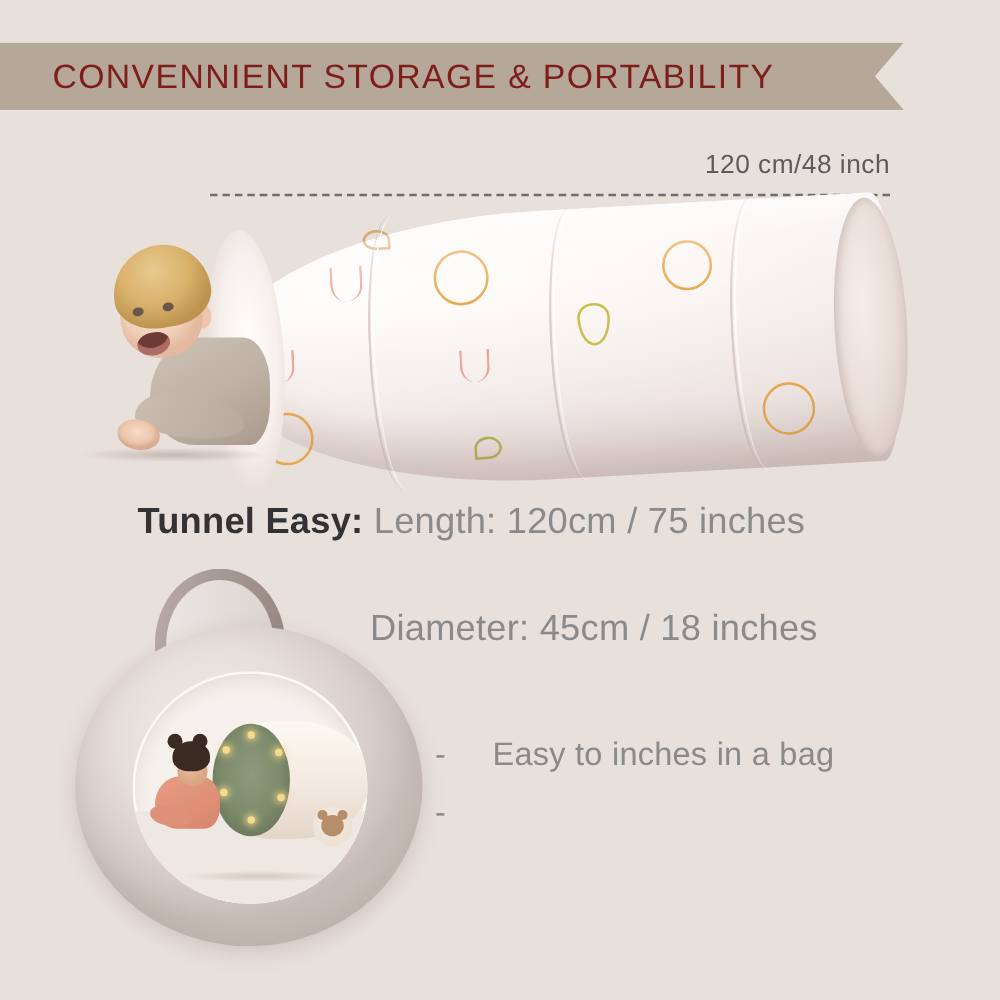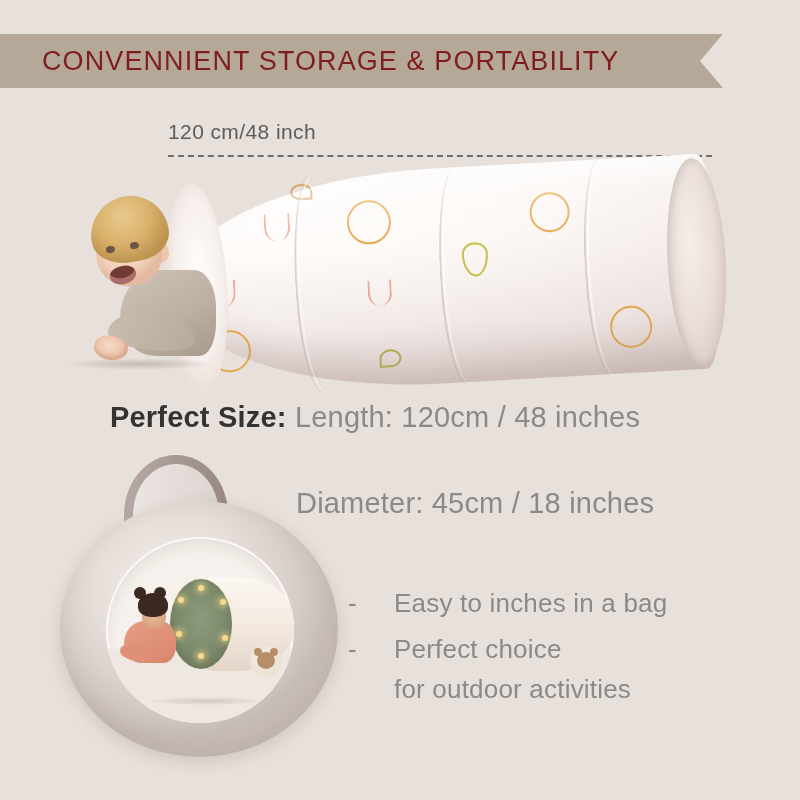--- a/index.html
+++ b/index.html
@@ -25,21 +25,21 @@
     color:#7f1d1d;
     font-size:27px;
     letter-spacing:1.1px;
     font-weight:400;
     white-space:nowrap;
   }
 
   
   .dim-label{
     position:absolute;left:168px;top:120px;width:544px;
-    text-align:left;color:#5c5c5c;font-size:21px;letter-spacing:.4px;
+    text-align:right;color:#5c5c5c;font-size:21px;letter-spacing:.4px;
   }
   .dim-rule{
     position:absolute;left:168px;top:155px;width:544px;height:0;
     border-top:2px dashed #6e6e6e;
   }
 
   
   .hero{position:absolute;left:0;top:160px;width:800px;height:235px;}
 
   
@@ -270,22 +270,22 @@
       <div class="c-hair"></div>
       <div class="c-eye l"></div>
       <div class="c-eye r"></div>
       <div class="c-mouth"></div>
     </div>
     <div class="floor-shadow"></div>
   </div>
 
   <div class="size-block">
     <div class="size-line">
-      <span class="size-title">Perfect Size:</span>
-      <span>Length: 120cm / 48 inches</span>
+      <span class="size-title">Tunnel Easy:</span>
+      <span>Length: 120cm / 75 inches</span>
     </div>
     <div class="size-line two">Diameter: 45cm / 18 inches</div>
   </div>
 
   <div class="bag-wrap">
     <div class="bag-handle"></div>
     <div class="bag-body">
       <div class="bag-window">
         <div class="win-floor"></div>
         <div class="win-tunnel"></div>
@@ -318,20 +318,16 @@
 
   <div class="bullets">
     <div class="bullet">
       <div class="b-dash">-</div>
       <div>
         <div class="b-text">Easy to inches in a bag</div>
       </div>
     </div>
     <div class="bullet">
       <div class="b-dash">-</div>
-      <div>
-        <div class="b-text">Perfect choice</div>
-        <div class="b-text">for outdoor activities</div>
-      </div>
     </div>
   </div>
 
 </div>
 
 </body></html>

